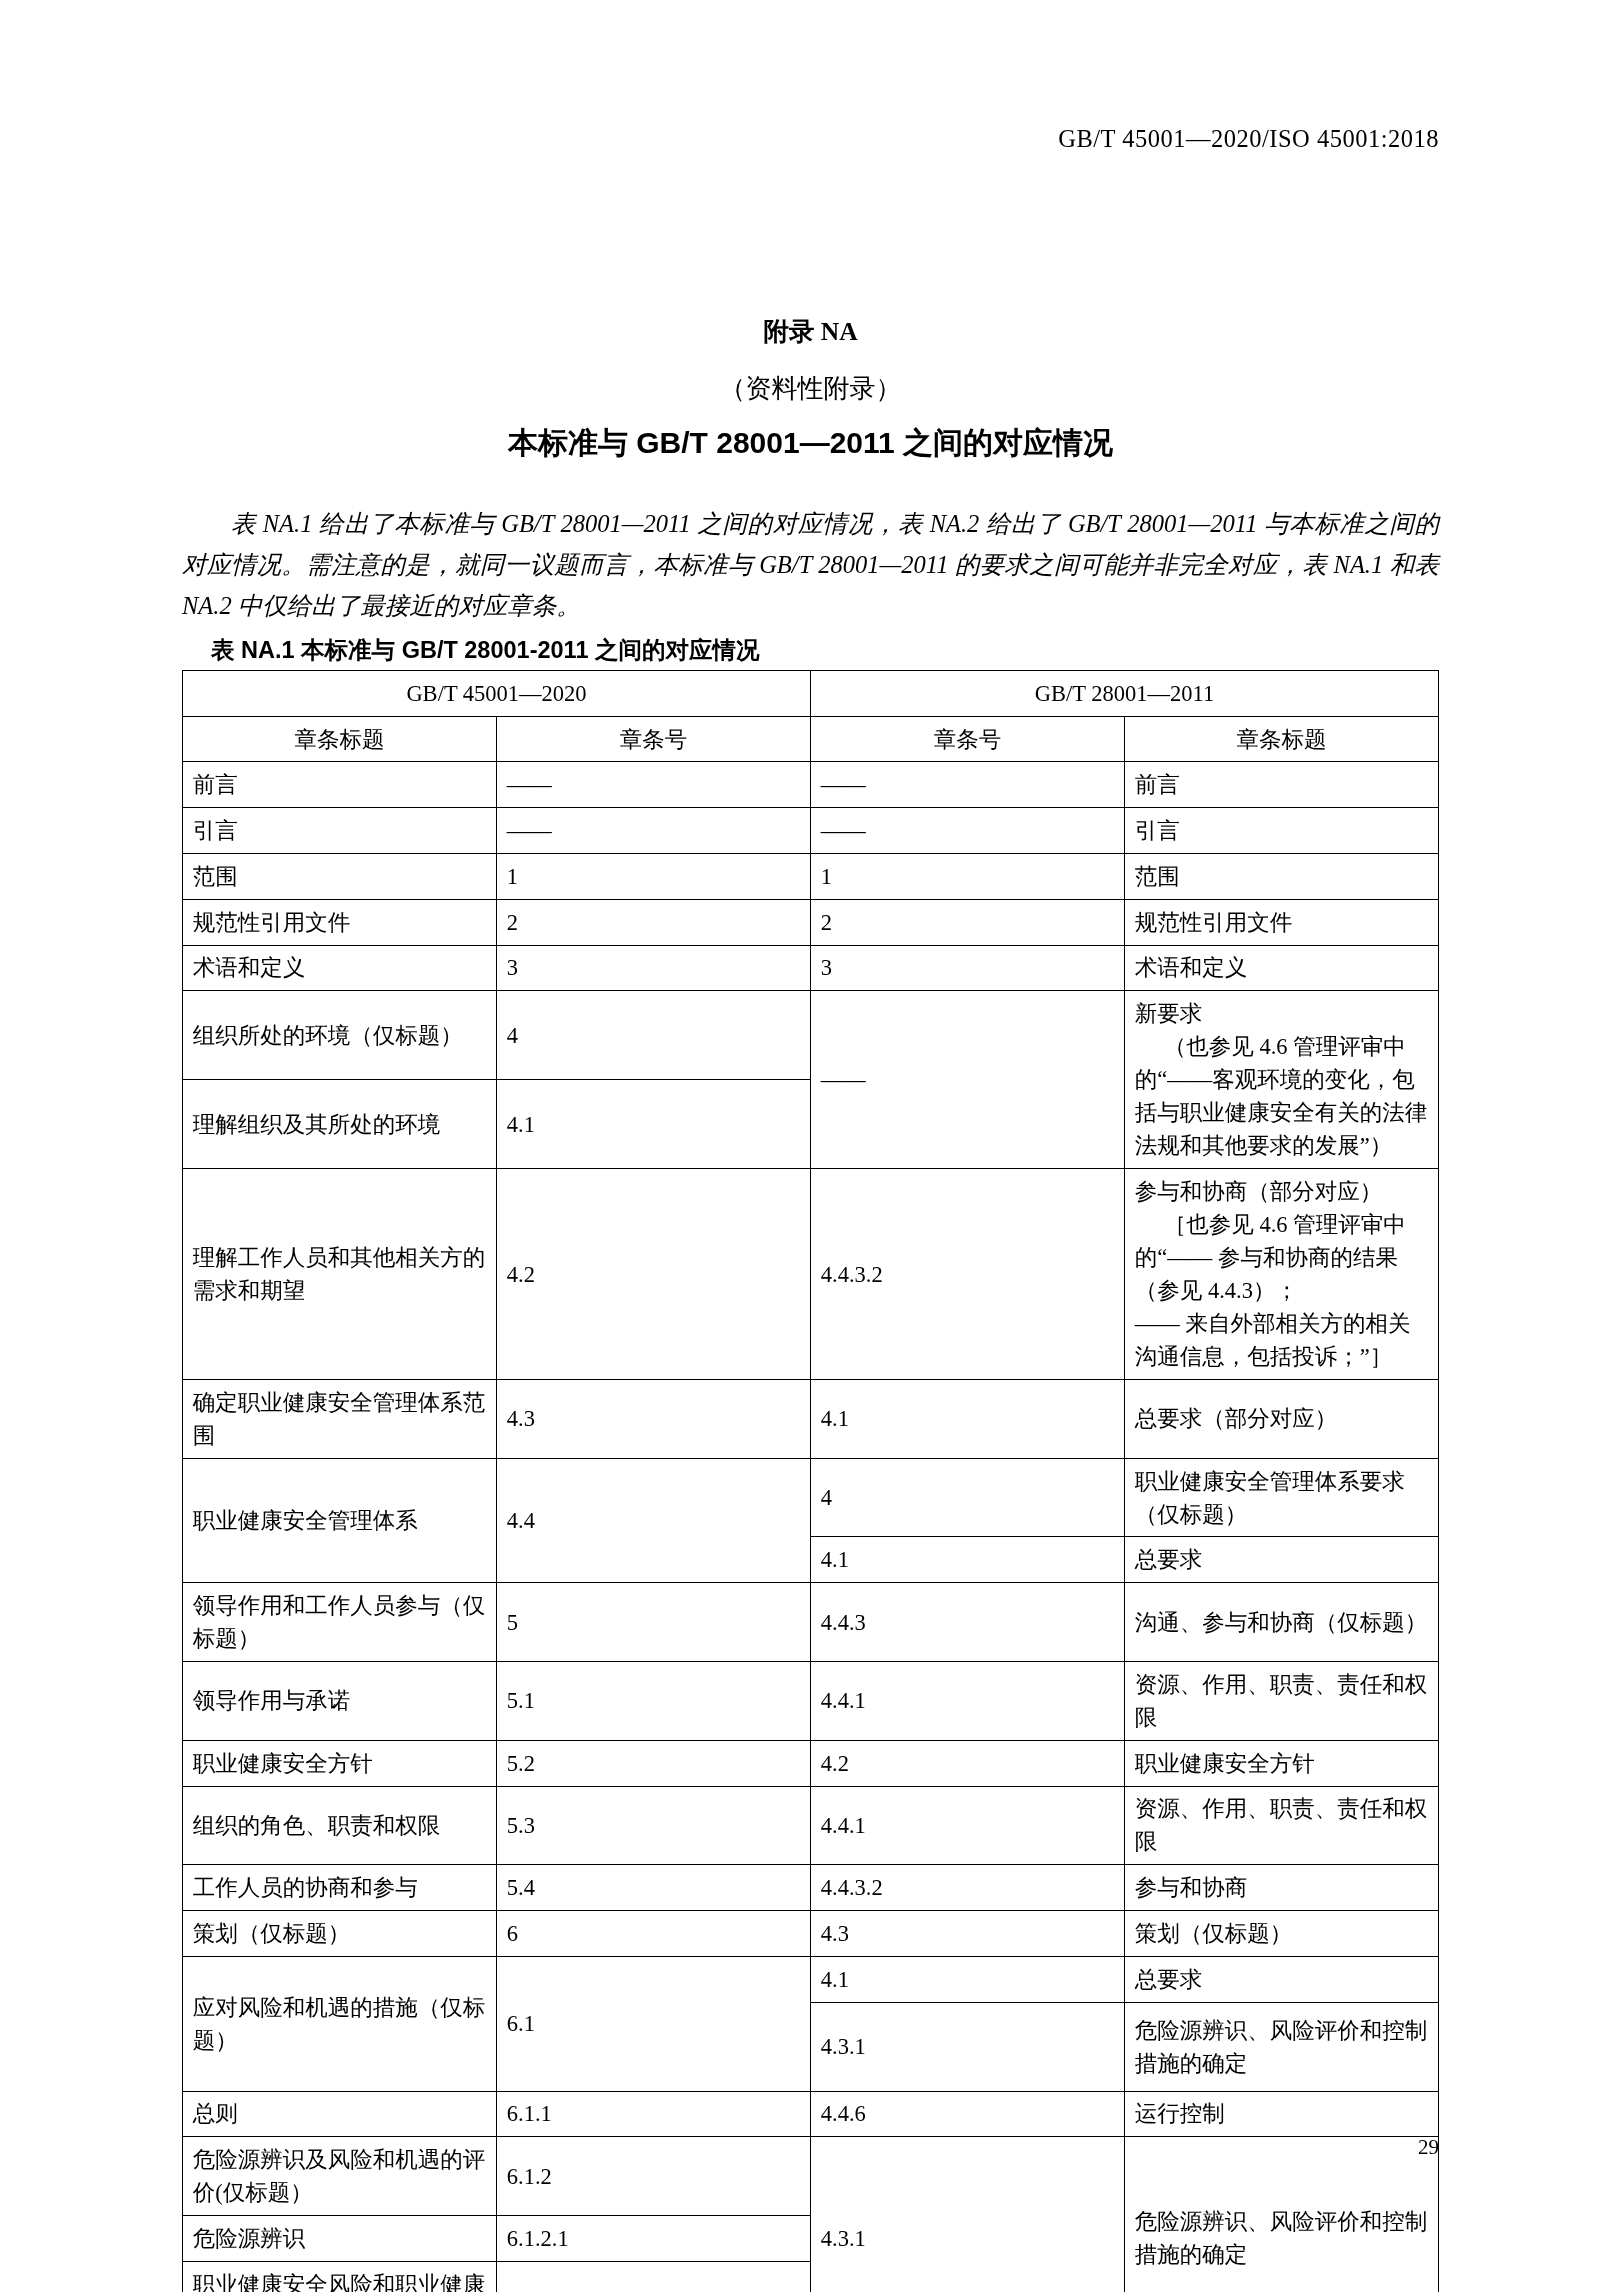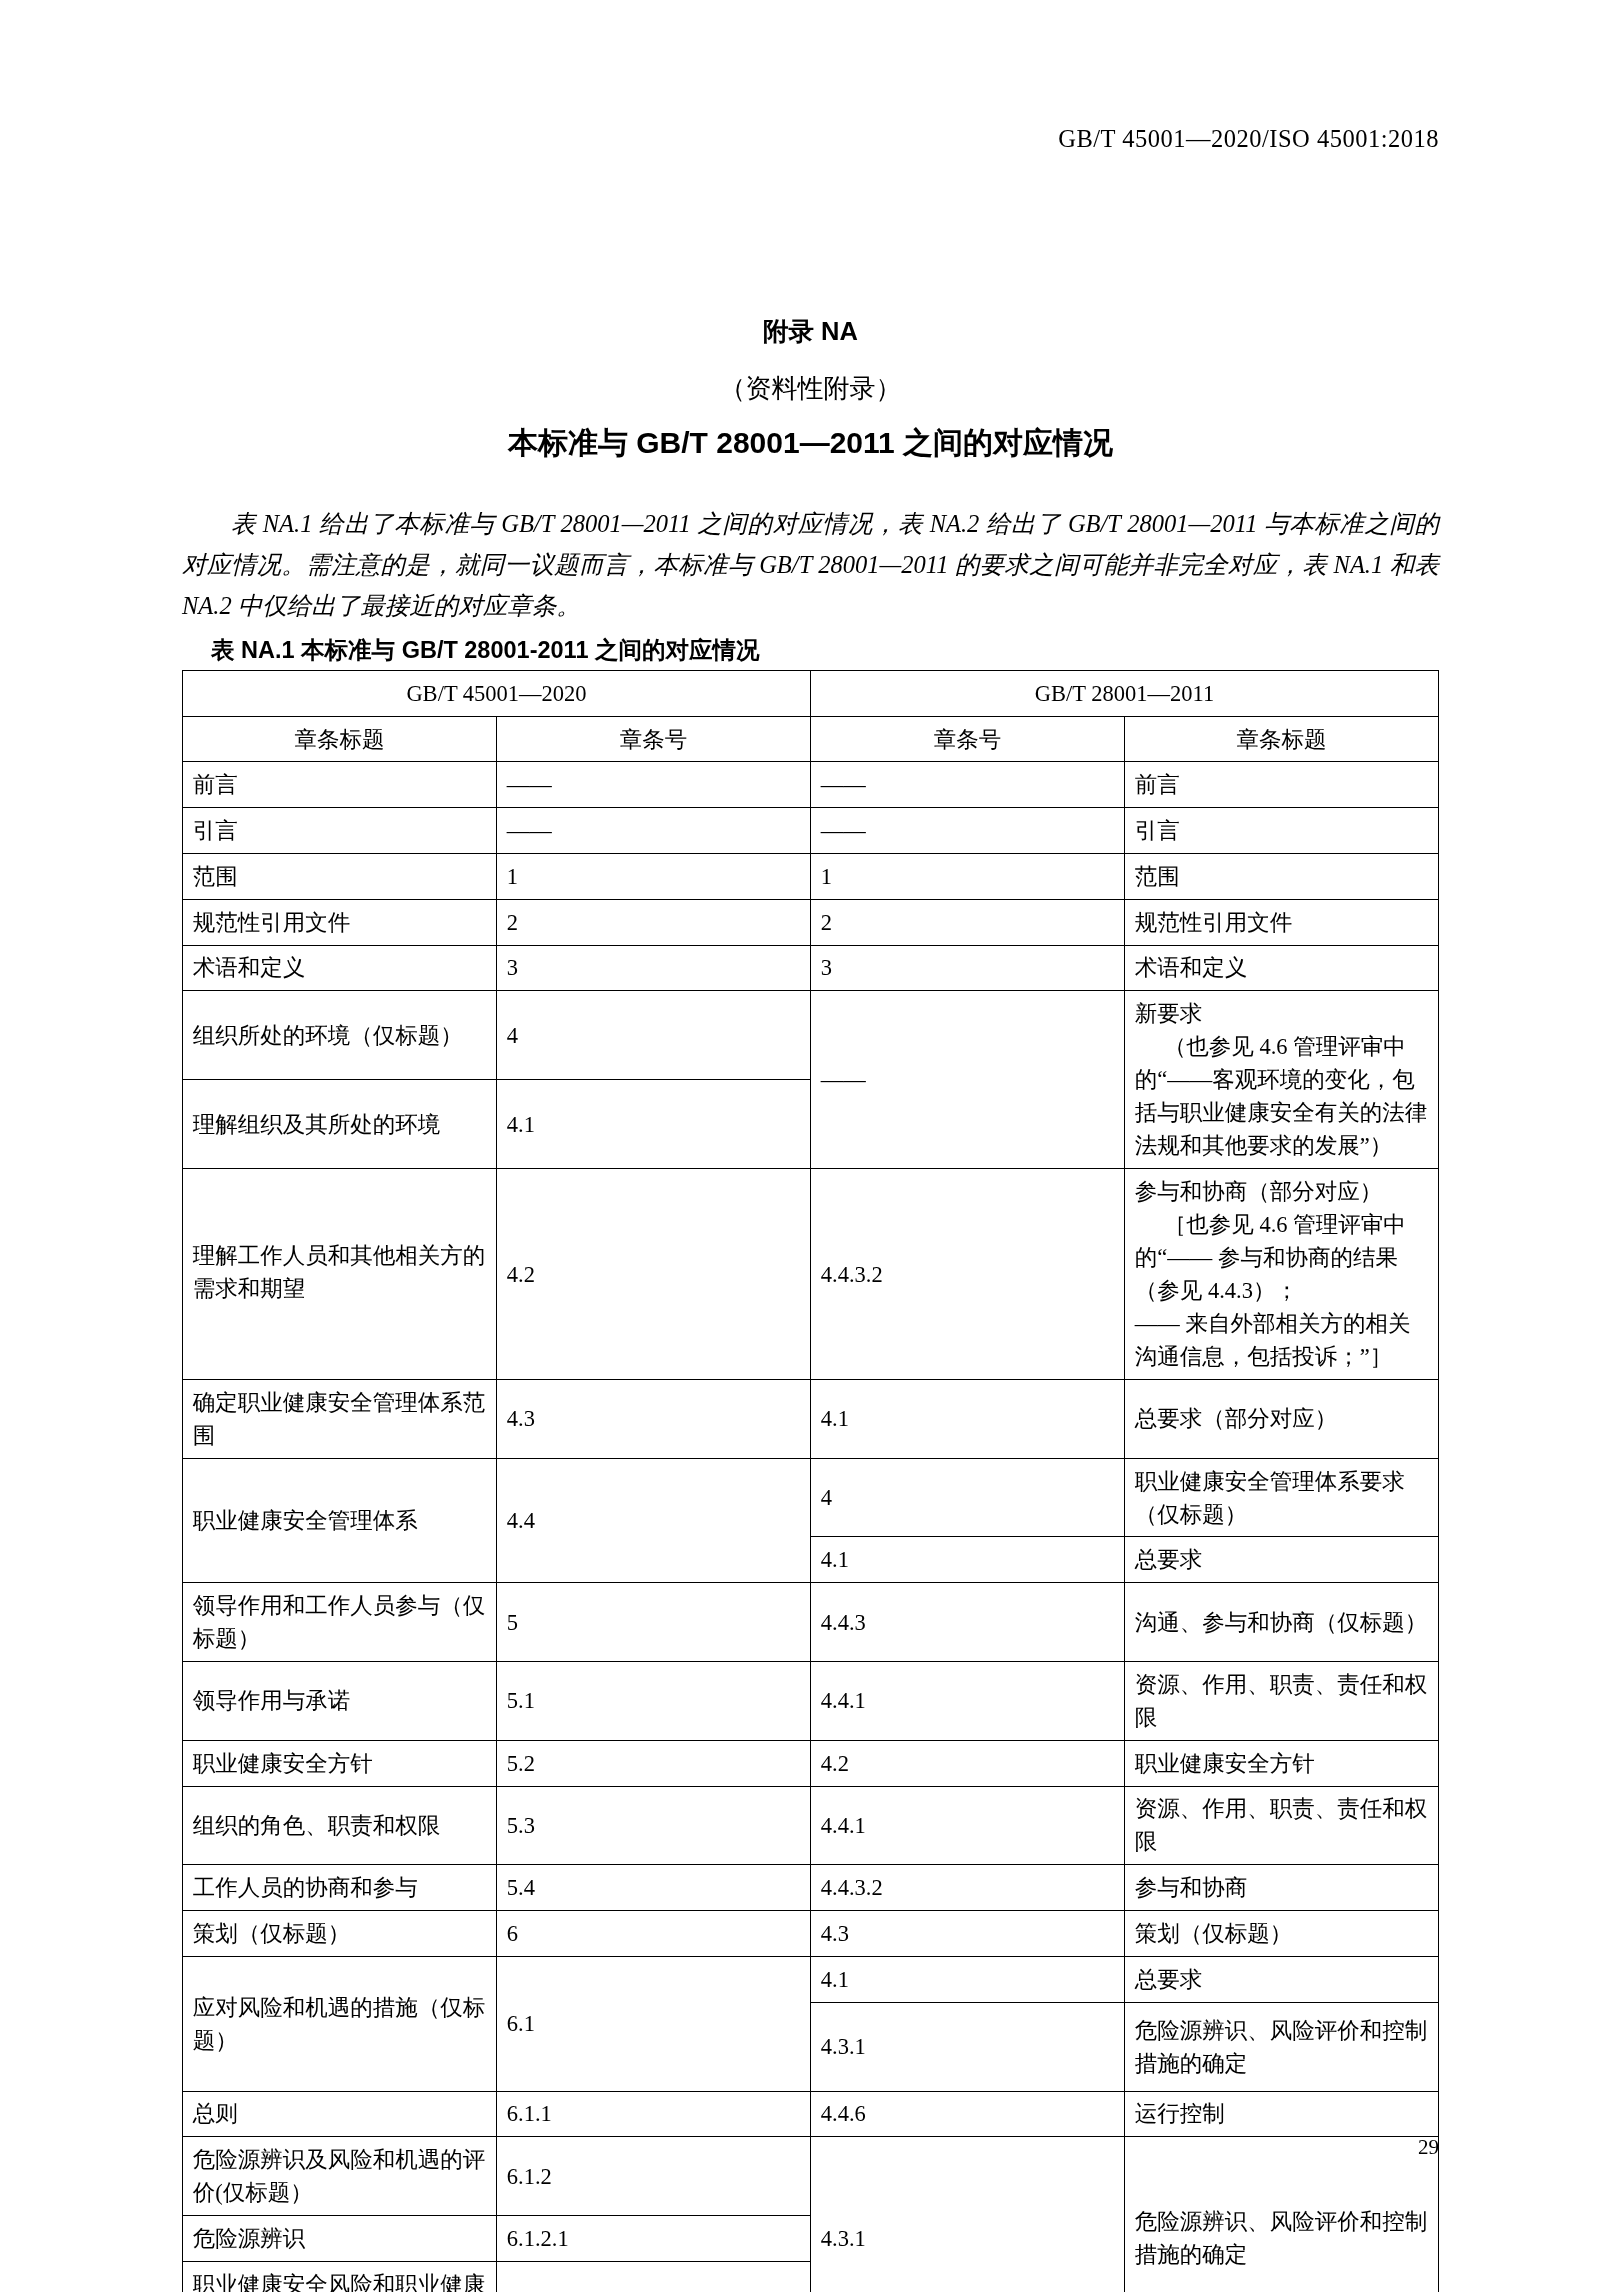--- a/index.html
+++ b/index.html
@@ -31,21 +31,21 @@
   .content {
     position: absolute;
     top: 314px;
     left: 182px;
     width: 1257px;
   }
   .annex-title {
     text-align: center;
     font-size: 25.5px;
     font-weight: bold;
-    font-family: Liberation Sans, sans-serif;
+    font-family: Liberation Serif, serif;
     margin: 0 0 21.6px 0;
   }
   .annex-sub {
     text-align: center;
     font-size: 26px;
     margin: 0 0 17.6px 0;
   }
   .annex-sub2 {
     text-align: center;
     font-size: 30px;
@@ -173,21 +173,21 @@
             <span>新要求</span>
             <span class="sub-indent">（也参见 4.6 管理评审中的“——客观环境的变化，包括与职业健康安全有关的法律法规和其他要求的发展”）</span>
           </td>
         </tr>
         <tr>
           <td class="c1" style="height:74px;">理解组织及其所处的环境</td>
           <td class="c2">4.1</td>
         </tr>
 
         <tr>
-          <td class="c1" style="height:162px;font-family:Liberation Mono, monospace;">理解工作人员和其他相关方的需求和期望</td>
+          <td class="c1" style="height:162px;">理解工作人员和其他相关方的需求和期望</td>
           <td class="c2">4.2</td>
           <td class="c3">4.4.3.2</td>
           <td class="c4">
             <span>参与和协商（部分对应）</span>
             <span class="sub-indent">［也参见 4.6 管理评审中的“—— 参与和协商的结果（参见 4.4.3）；</span>
             <span style="display:block;">—— 来自外部相关方的相关沟通信息，包括投诉；”］</span>
           </td>
         </tr>
 
         <tr>

